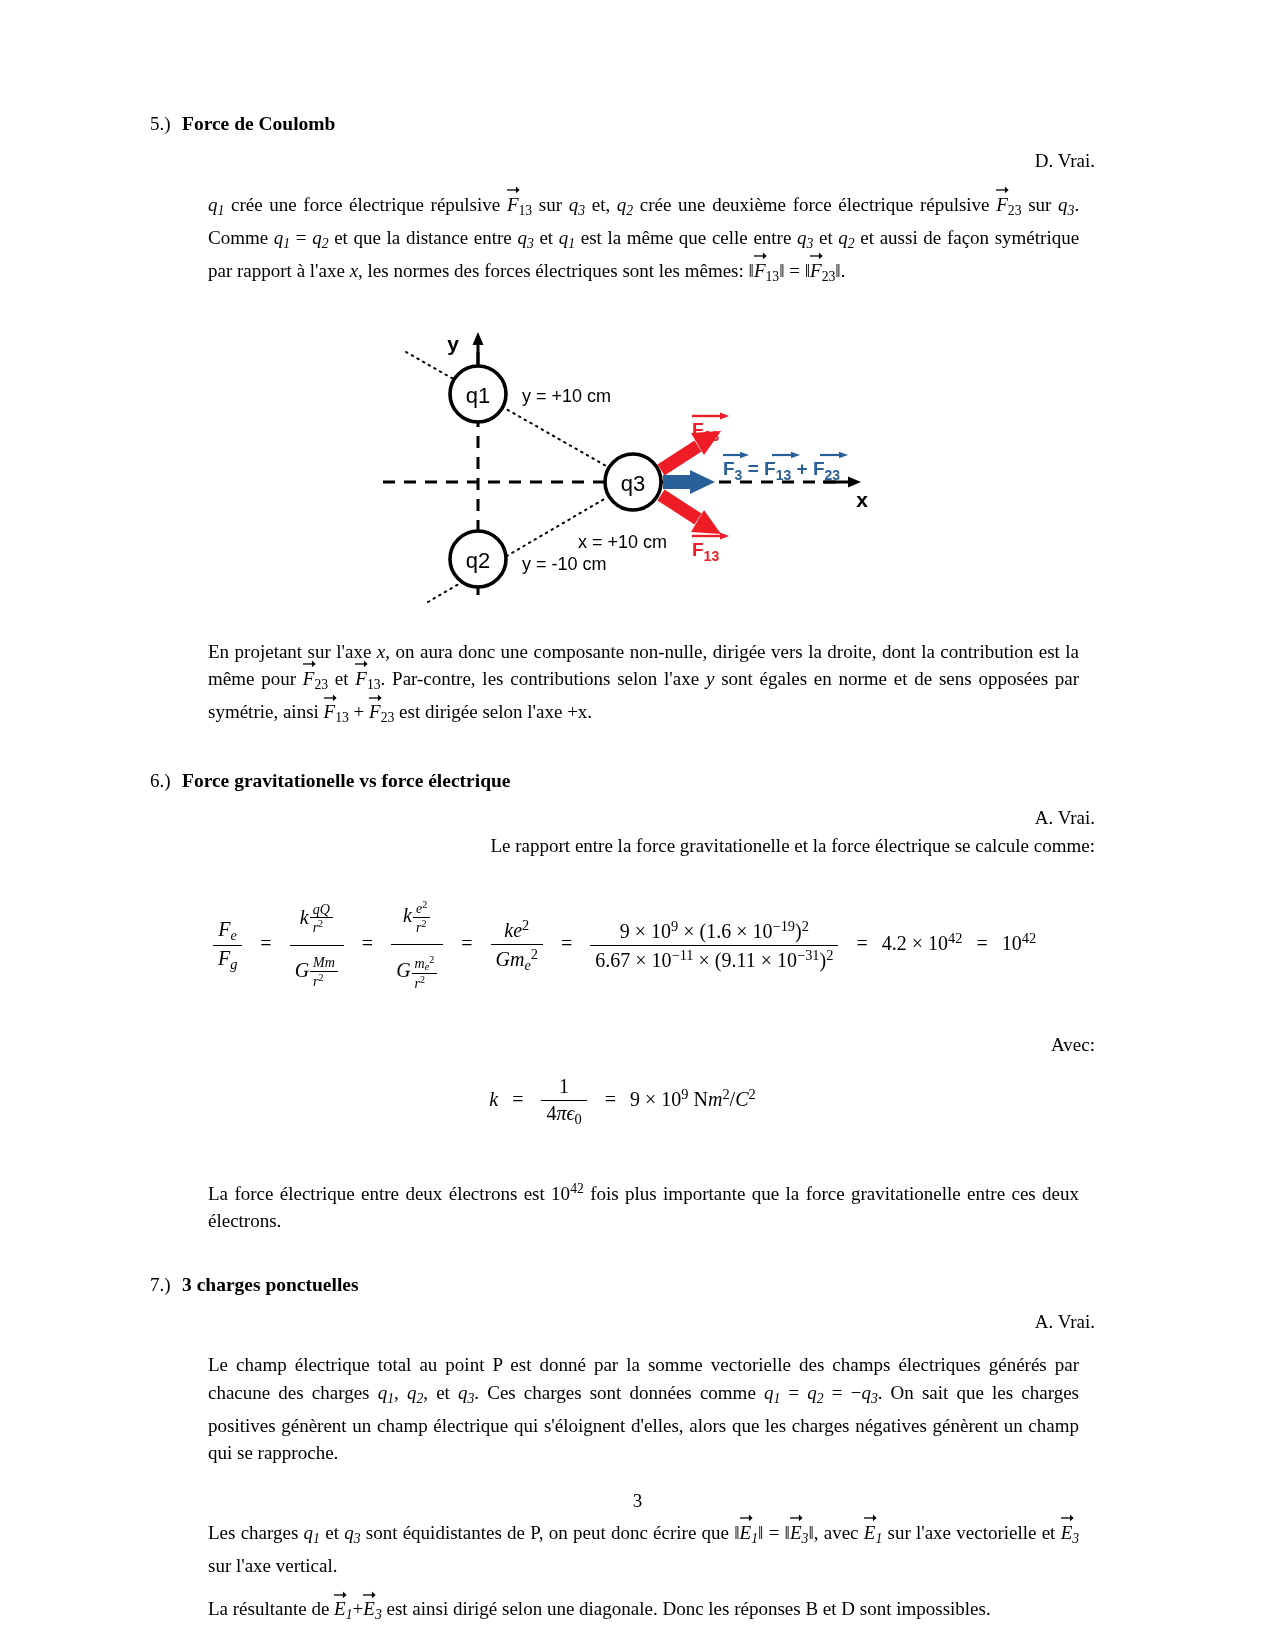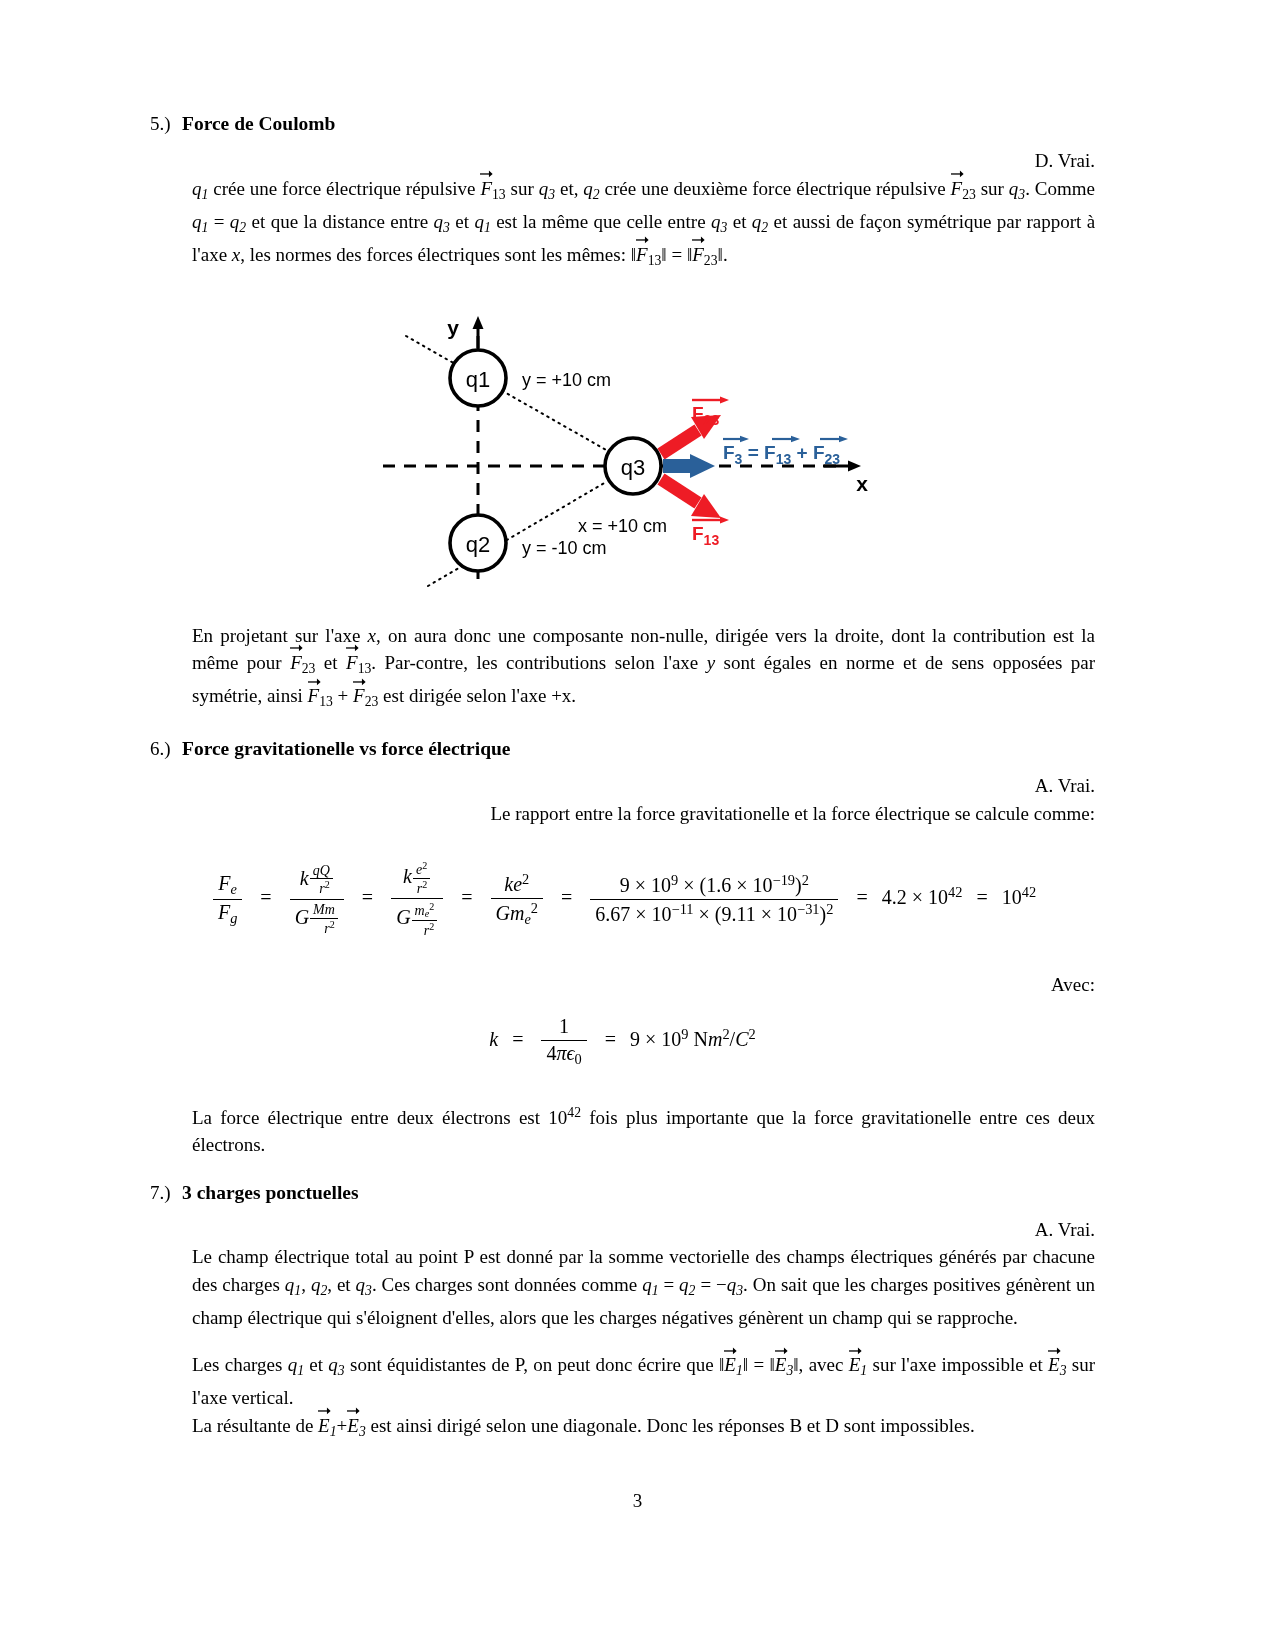--- a/index.html
+++ b/index.html
@@ -50,21 +50,21 @@
     line-height: 27px;
   }
   .body {
     margin-left: 42px;
     font-size: 19px;
     line-height: 27.5px;
   }
   .para {
     text-align: justify;
     text-justify: inter-word;
-    margin: 0;
+    margin: 16px;
   }
   .plain {
     text-align: right;
     margin: 0;
   }
   .gap-sm { height: 10px; }
   .gap-md { height: 20px; }
   .gap-lg { height: 32px; }
 
   
@@ -94,24 +94,24 @@
     vertical-align: middle;
     text-align: center;
     line-height: 1.18;
     margin: 0 4px;
   }
   .frac > .num { display: block; padding: 0 5px 1px 5px; }
   .frac > .den { display: block; border-top: 1.1px solid #000; padding: 1px 5px 0 5px; }
   .sfrac {
     display: inline-block;
     vertical-align: middle;
-    text-align: right;
+    text-align: left;
     font-size: 0.70em;
     line-height: 1.12;
-    margin: 1px 1px;
+    margin: 8px 1px;
   }
   .sfrac > .num { display: block; padding: 0 3px 0 3px; }
   .sfrac > .den { display: block; border-top: 0.9px solid #000; padding: 0 3px 0 3px; }
   .eqop { margin: 0 9px; }
 
   
   .figure {
     width: 945px;
     display: flex;
     justify-content: center;
@@ -357,21 +357,21 @@
                 </span><i class="m">E</i></span><span class="sub">1</span><span>‖</span> <span>=</span> <span>‖</span><span class="vecwrap"><span class="arw">
                   <svg viewBox="0 0 24 8" preserveAspectRatio="none">
                     <line x1="0" y1="5" x2="20" y2="5" stroke="#000" stroke-width="1.3"></line>
                     <polygon points="24,5 17,1.6 17,8.4" fill="#000"></polygon>
                   </svg>
                 </span><i class="m">E</i></span><span class="sub">3</span><span>‖</span></span><span>, avec</span> <span class="vecwrap"><span class="arw">
                 <svg viewBox="0 0 24 8" preserveAspectRatio="none">
                   <line x1="0" y1="5" x2="20" y2="5" stroke="#000" stroke-width="1.3"></line>
                   <polygon points="24,5 17,1.6 17,8.4" fill="#000"></polygon>
                 </svg>
-              </span><i class="m">E</i></span><span class="sub">1</span> <span>sur l'axe impossible et</span> <span class="vecwrap"><span class="arw">
+              </span><i class="m">E</i></span><span class="sub">1</span> <span>sur l'axe vectorielle et</span> <span class="vecwrap"><span class="arw">
                 <svg viewBox="0 0 24 8" preserveAspectRatio="none">
                   <line x1="0" y1="5" x2="20" y2="5" stroke="#000" stroke-width="1.3"></line>
                   <polygon points="24,5 17,1.6 17,8.4" fill="#000"></polygon>
                 </svg>
               </span><i class="m">E</i></span><span class="sub">3</span> <span>sur l'axe vertical.</span></p>
         <p class="para"><span>La résultante de</span> <span class="vecwrap"><span class="arw">
                 <svg viewBox="0 0 24 8" preserveAspectRatio="none">
                   <line x1="0" y1="5" x2="20" y2="5" stroke="#000" stroke-width="1.3"></line>
                   <polygon points="24,5 17,1.6 17,8.4" fill="#000"></polygon>
                 </svg>

